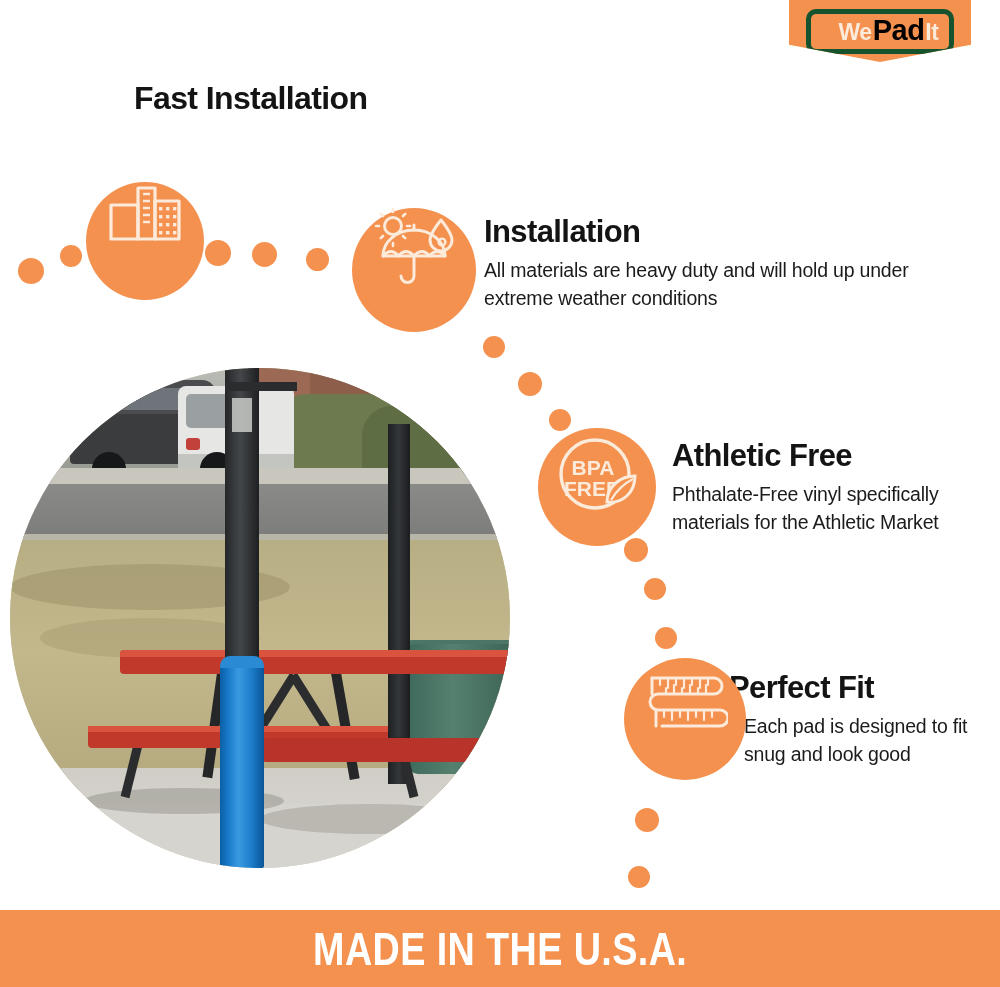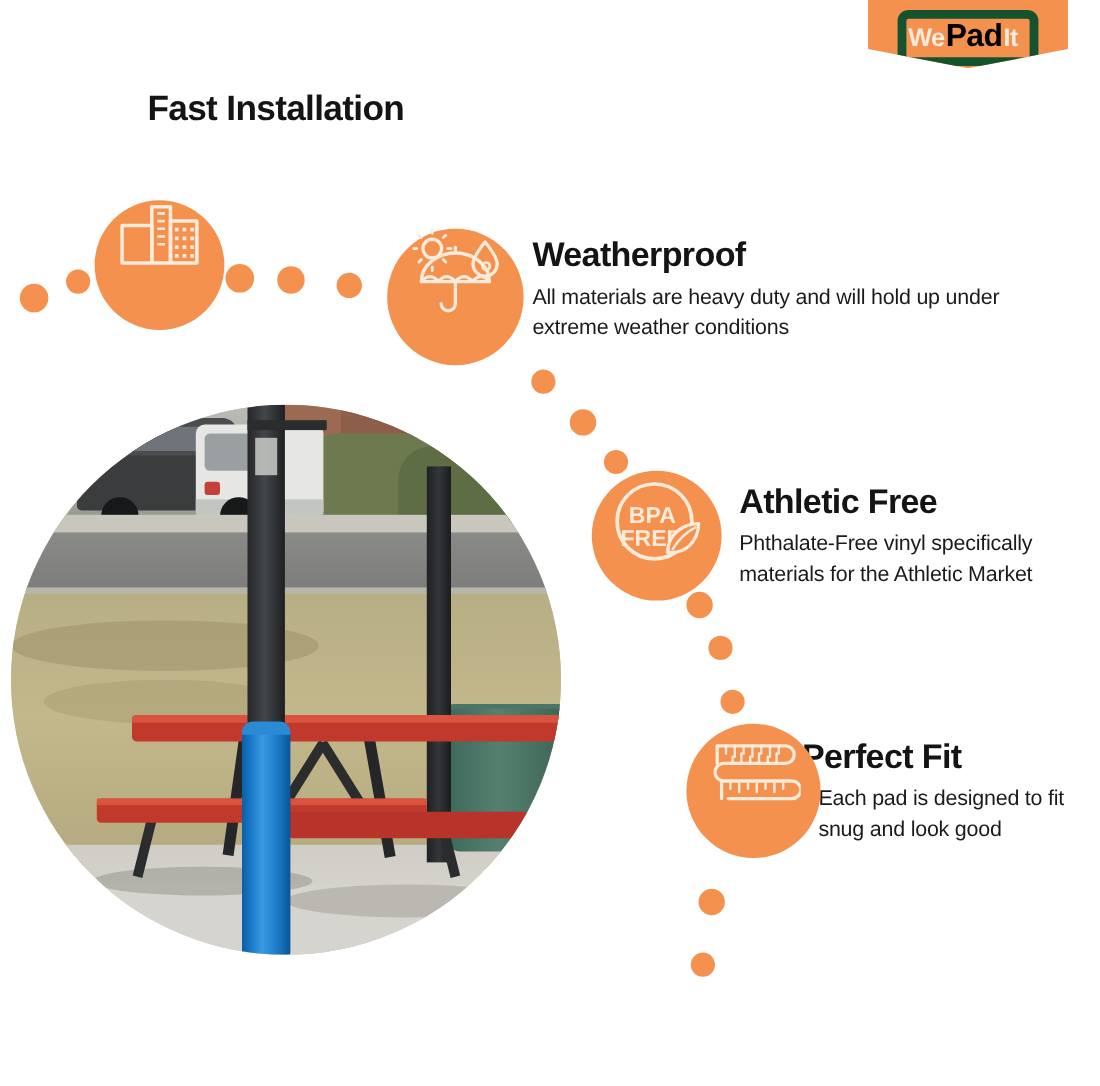--- a/index.html
+++ b/index.html
@@ -23,23 +23,23 @@
     left: 789px; top: 0px;
     width: 182px; height: 62px;
     background: #F4914E;
     clip-path: polygon(0 0, 100% 0, 100% 72%, 50% 100%, 0 72%);
     display: flex;
     align-items: flex-start;
     justify-content: center;
   }
   .logo-box {
     margin-top: 9px;
-    border: 8px solid #14532d;
+    border: 5px solid #14532d;
     border-radius: 10px;
-    padding: 2px 11px 4px 2px;
+    padding: 2px 11px 4px 28px;
     display: flex;
     align-items: baseline;
     line-height: 1;
   }
   .logo-we, .logo-it {
     font-size: 23px;
     font-weight: bold;
     color: #FCEADA;
     letter-spacing: -0.5px;
   }
@@ -278,21 +278,21 @@
         <rect x="51" y="41" width="3.4" height="3.4"></rect>
           <rect x="58" y="41" width="3.4" height="3.4"></rect>
         <rect x="65" y="41" width="3.4" height="3.4"></rect>
         <rect x="51" y="49" width="3.4" height="3.4"></rect>
           <rect x="58" y="49" width="3.4" height="3.4"></rect>
         <rect x="65" y="49" width="3.4" height="3.4"></rect>
       </g>
     </svg>
   </div>
 
-  <div class="feat-title" id="t-weather">Weatherproof</div>
+  <div class="feat-title" id="t-weather">Installation</div>
   <div class="feat-desc" id="d-weather">All materials are heavy duty and will hold up under extreme weather conditions</div>
 
   <div class="icon-circle" id="ic-weather">
     <svg width="86" height="78" viewBox="0 0 86 78" fill="none" stroke="#FCEADA" stroke-width="3" stroke-linecap="round" stroke-linejoin="round">
       <circle cx="22" cy="18" r="8.5"></circle>
       <g stroke-width="2.6">
         <path d="M22 4 v-3 M22 35 v3 M8 18 h-3 M36 18 h3
                  M12 8 l-2.2 -2.2 M32 28 l2.2 2.2 M32 8 l2.2 -2.2 M12 28 l-2.2 2.2"></path>
       </g>
       <path d="M12 48 a31 26 0 0 1 62 0 Z"></path>
@@ -372,14 +372,17 @@
       <path d="M10 20 h62 a8 8 0 0 1 0 16 h-56 a8 8 0 0 0 0 16 h62 a8 8 0 0 1 0 16 h-58"></path>
       <path d="M10 20 v16 M14 52 v16"></path>
       <g stroke-width="2.2">
         <path d="M18 20 v7 M26 20 v10 M34 20 v7 M42 20 v10 M50 20 v7 M58 20 v10 M66 20 v7"></path>
         <path d="M22 52 v7 M30 52 v10 M38 52 v7 M46 52 v10 M54 52 v7 M62 52 v10 M70 52 v7"></path>
         <path d="M24 36 v-6 M32 36 v-9 M40 36 v-6 M48 36 v-9 M56 36 v-6 M64 36 v-9"></path>
       </g>
     </svg>
   </div>
 
+  <div id="banner">
+    <span id="banner-text">MADE IN THE U.S.A.</span>
+  </div>
 
 </div>
 
 </body></html>

